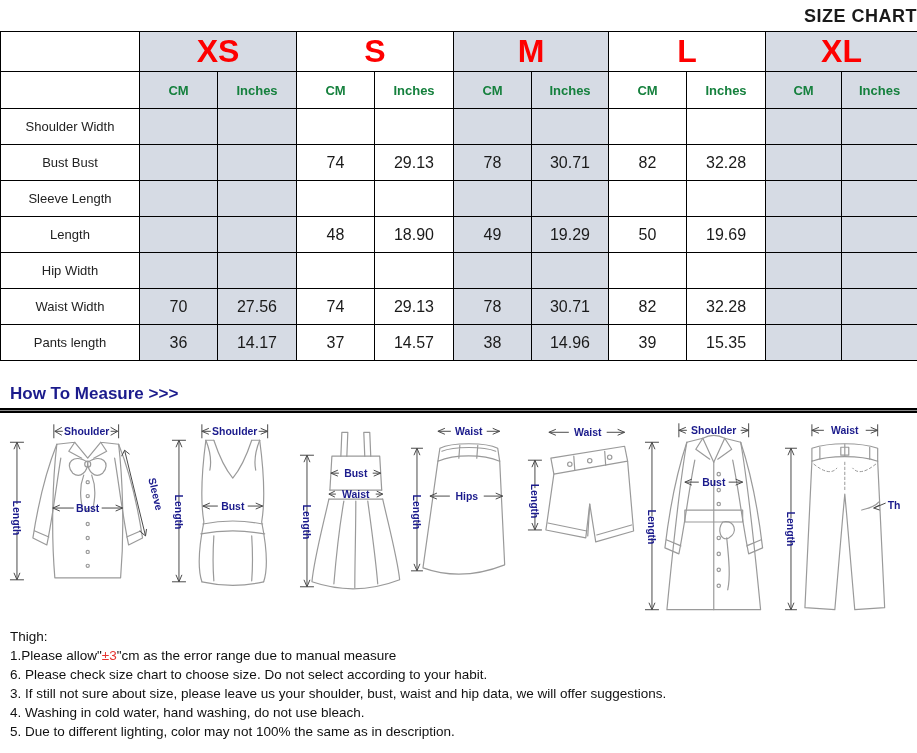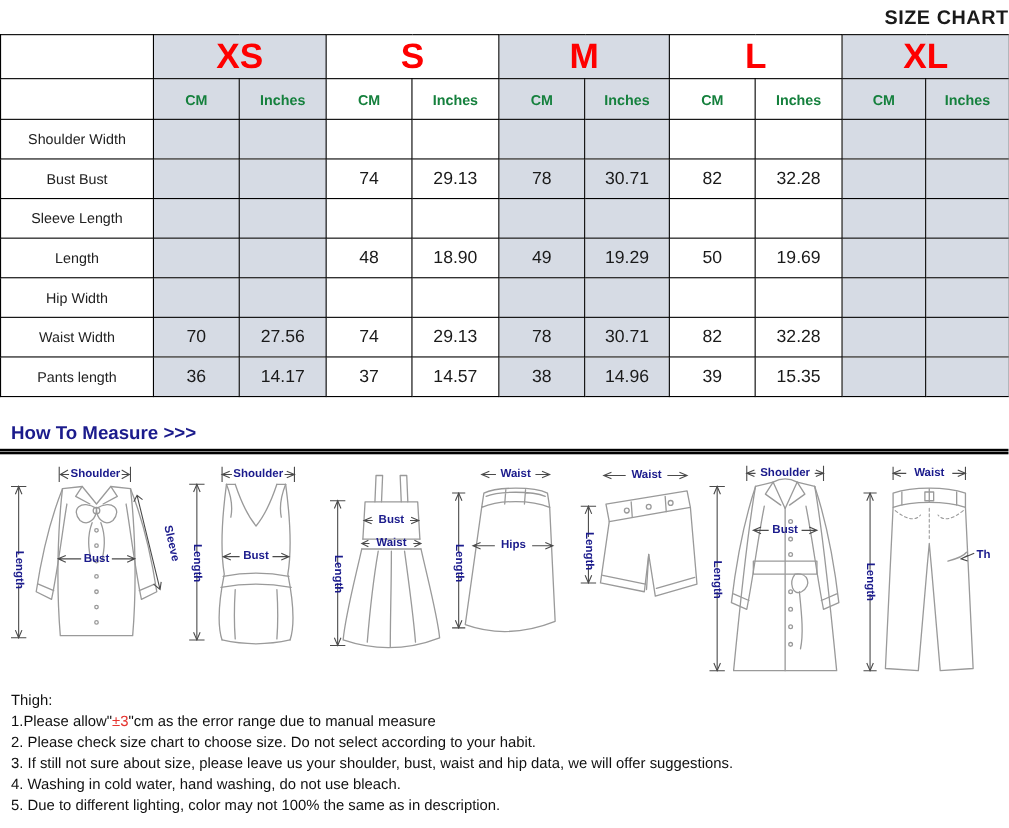--- a/index.html
+++ b/index.html
@@ -322,17 +322,17 @@
     <text class="dt dt-start" x="106" y="87">Thigh</text>
     <path class="dl" d="M3,30 H15 M3,192 H15 M9,30 V100 M9,122 V192"></path>
     <path class="dl" d="M6,37 L9,30 L12,37 M6,185 L9,192 L12,185"></path>
     <text class="dt" transform="rotate(90 9 111)" x="9" y="111">Length</text>
   </svg>
 </div>
 
 <div class="notes">
   <div>Thigh:</div>
   <div><span>1.Please allow"</span><span class="red">±3</span><span>"cm as the error range due to manual measure</span></div>
-  <div>2. Please check size chart to choose size. Do not select according to your habit.</div>
+  <div>6. Please check size chart to choose size. Do not select according to your habit.</div>
   <div>3. If still not sure about size, please leave us your shoulder, bust, waist and hip data, we will offer suggestions.</div>
   <div>4. Washing in cold water, hand washing, do not use bleach.</div>
   <div>5. Due to different lighting, color may not 100% the same as in description.</div>
 </div>
 
 </body></html>

